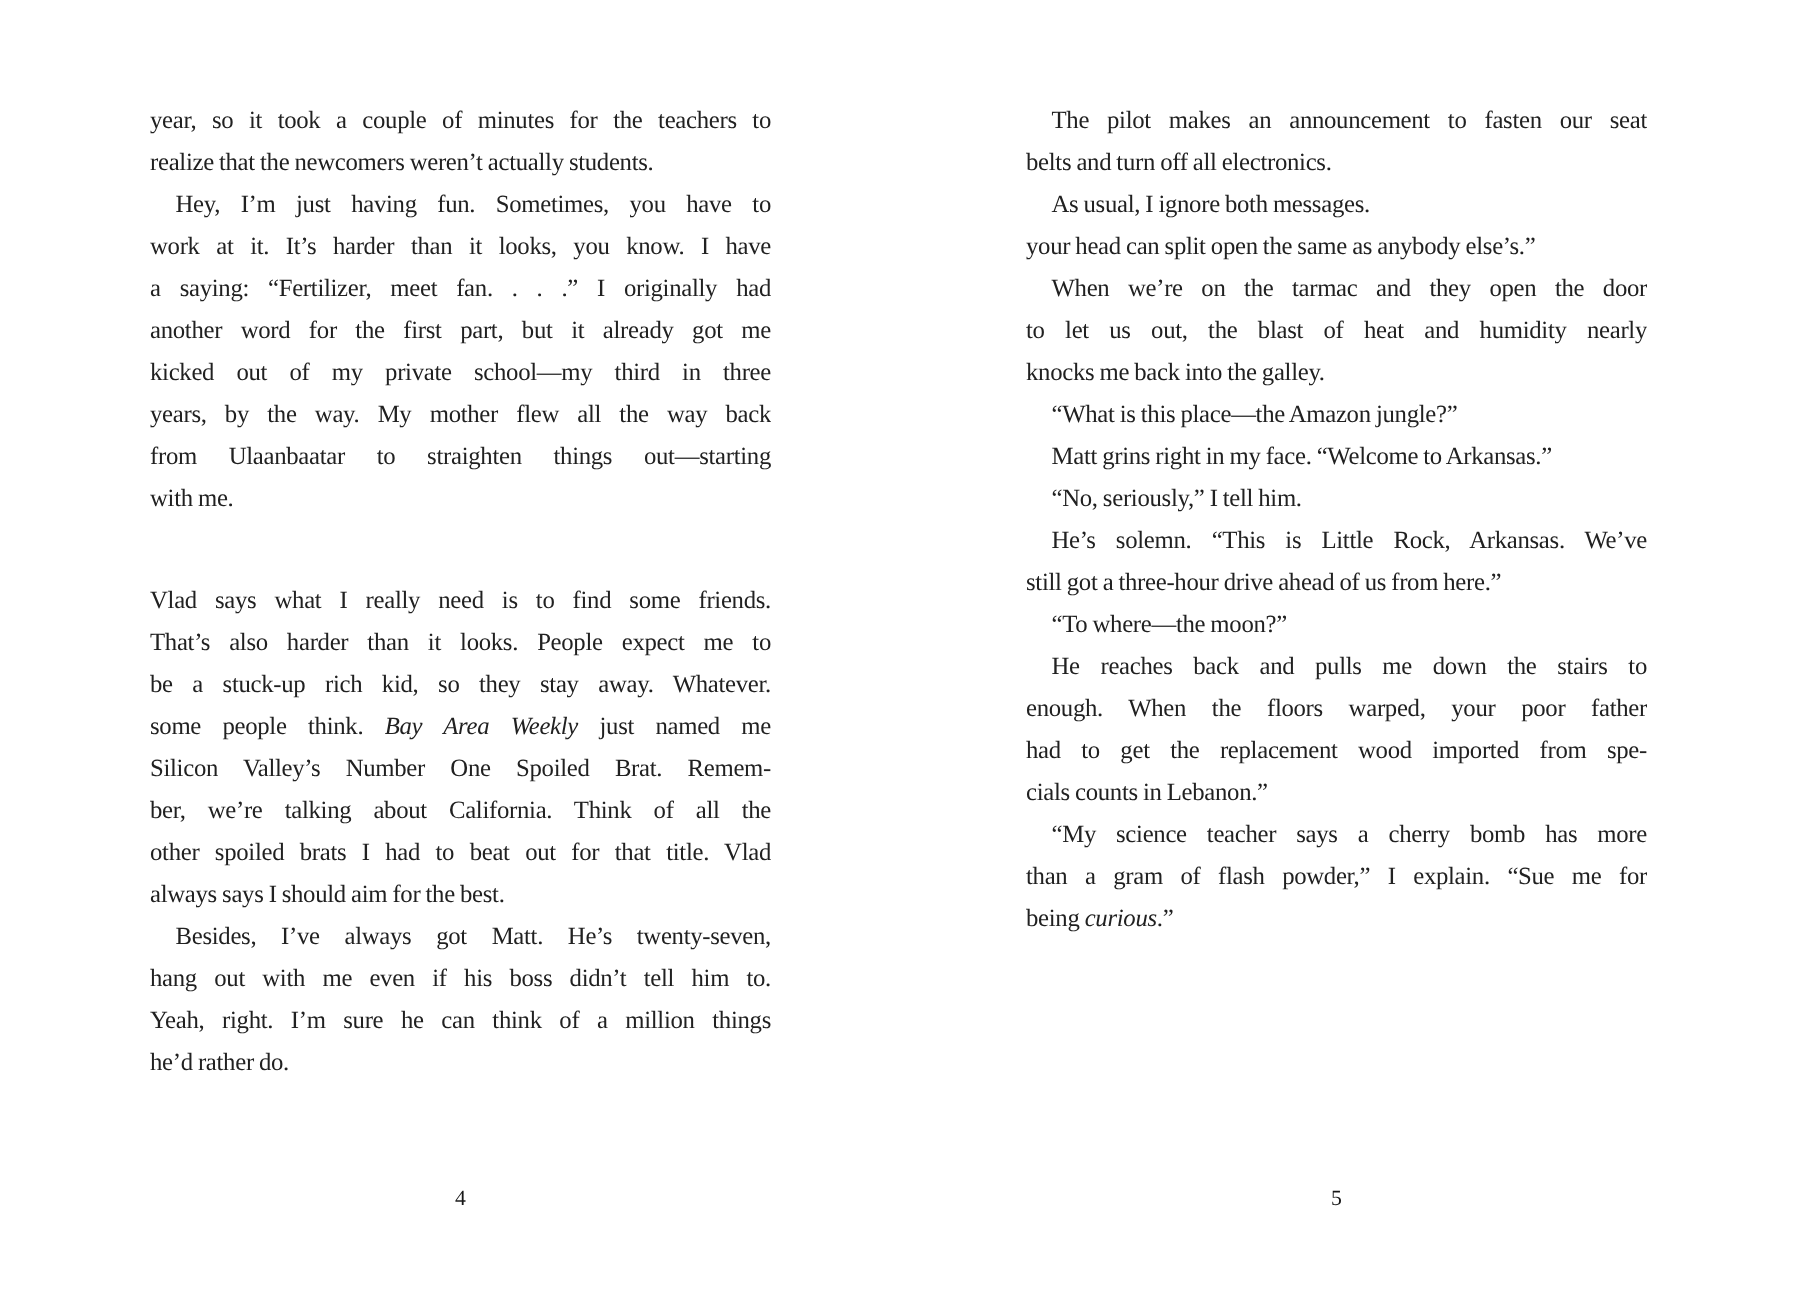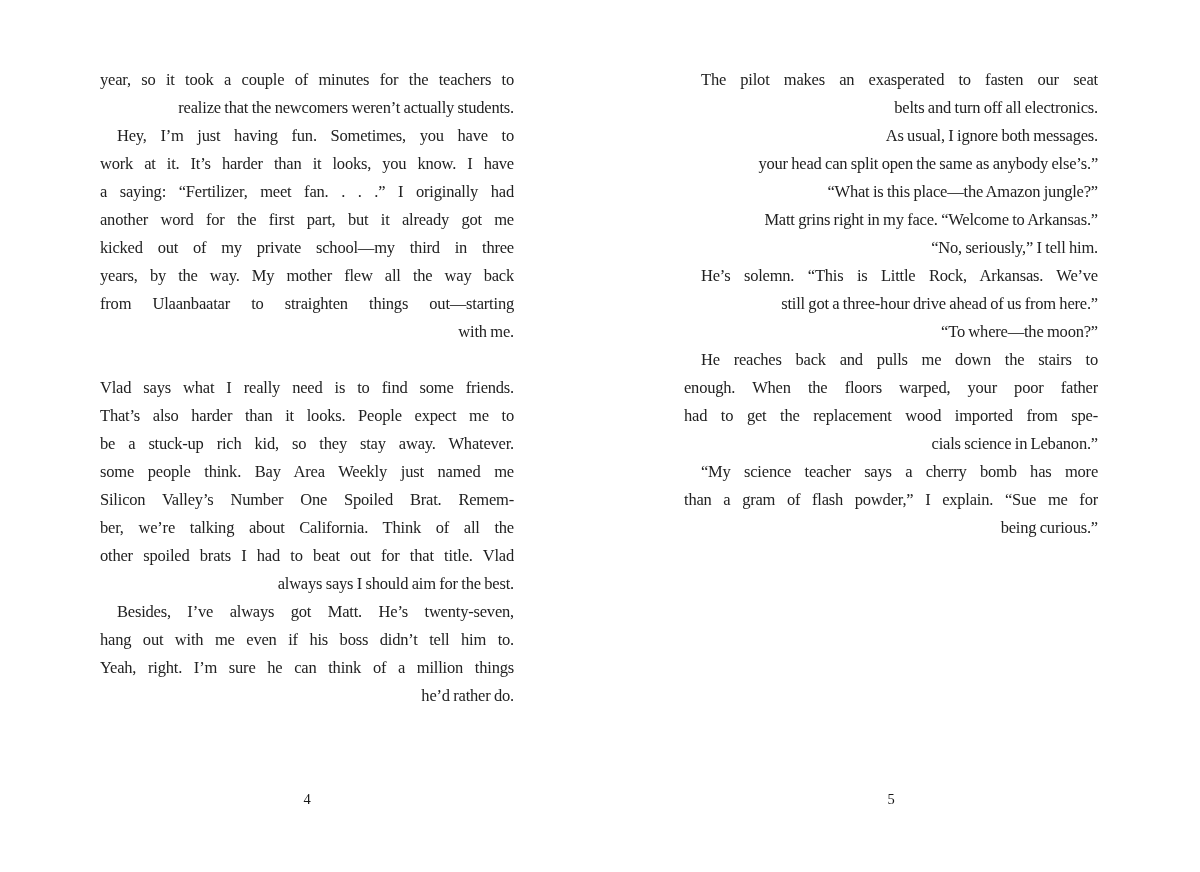--- a/index.html
+++ b/index.html
@@ -8,26 +8,26 @@
     background:#ffffff;color:#212121;
     font-family:"Liberation Serif","DejaVu Serif",serif;
     overflow:hidden;
   }
   .page{position:absolute;top:66px;width:414px;height:780px}
   .page.left{left:100px}
   .page.right{left:684px}
   .line{
     height:28px;line-height:28px;font-size:16.5px;
     letter-spacing:-0.2px;word-spacing:-0.5px;
-    overflow:hidden;text-align:right;white-space:normal;
+    overflow:hidden;text-align:left;white-space:normal;
   }
   .line.j{text-align:justify;text-align-last:justify;-moz-text-align-last:justify}
   .line.ind{text-indent:17px}
-  .para.gap{margin-top:28px}
-  .it{}
+  .para.gap{margin-top:40px}
+  .it{font-style:italic}
   .page-number{
     position:absolute;top:723px;left:0;width:100%;
     text-align:center;font-size:14.5px;line-height:20px;color:#171717;
   }
 </style>
 </head>
 <body>
 
 <div class="page left">
   <div>
@@ -61,28 +61,33 @@
         <div class="line j"><span>Yeah, right. I’m sure he can think of a million things</span></div>
         <div class="line"><span>he’d rather do.</span></div>
       </div>
     </div>
   <div class="page-number">4</div>
 </div>
 
 <div class="page right">
   <div>
       <div class="para">
-        <div class="line j ind"><span>The pilot makes an exasperated to fasten our seat</span></div>
+        <div class="line j ind"><span>The pilot makes an announcement to fasten our seat</span></div>
         <div class="line"><span>belts and turn off all electronics.</span></div>
       </div>
       <div class="para">
         <div class="line ind"><span>As usual, I ignore both messages.</span></div>
       </div>
       <div class="para">
         <div class="line"><span>your head can split open the same as anybody else’s.”</span></div>
+      </div>
+      <div class="para">
+        <div class="line j ind"><span>When we’re on the tarmac and they open the door</span></div>
+        <div class="line j"><span>to let us out, the blast of heat and humidity nearly</span></div>
+        <div class="line"><span>knocks me back into the galley.</span></div>
       </div>
       <div class="para">
         <div class="line ind"><span>“What is this place—the Amazon jungle?”</span></div>
       </div>
       <div class="para">
         <div class="line ind"><span>Matt grins right in my face. “Welcome to Arkansas.”</span></div>
       </div>
       <div class="para">
         <div class="line ind"><span>“No, seriously,” I tell him.</span></div>
       </div>
@@ -90,21 +95,21 @@
         <div class="line j ind"><span>He’s solemn. “This is Little Rock, Arkansas. We’ve</span></div>
         <div class="line"><span>still got a three-hour drive ahead of us from here.”</span></div>
       </div>
       <div class="para">
         <div class="line ind"><span>“To where—the moon?”</span></div>
       </div>
       <div class="para">
         <div class="line j ind"><span>He reaches back and pulls me down the stairs to</span></div>
         <div class="line j"><span>enough. When the floors warped, your poor father</span></div>
         <div class="line j"><span>had to get the replacement wood imported from spe-</span></div>
-        <div class="line"><span>cials science in Lebanon.”</span></div>
+        <div class="line"><span>cials counts in Lebanon.”</span></div>
       </div>
       <div class="para">
         <div class="line j ind"><span>“My science teacher says a cherry bomb has more</span></div>
         <div class="line j"><span>than a gram of flash powder,” I explain. “Sue me for</span></div>
         <div class="line"><span>being </span><span class="it">curious</span><span>.”</span></div>
       </div>
     </div>
   <div class="page-number">5</div>
 </div>
 

